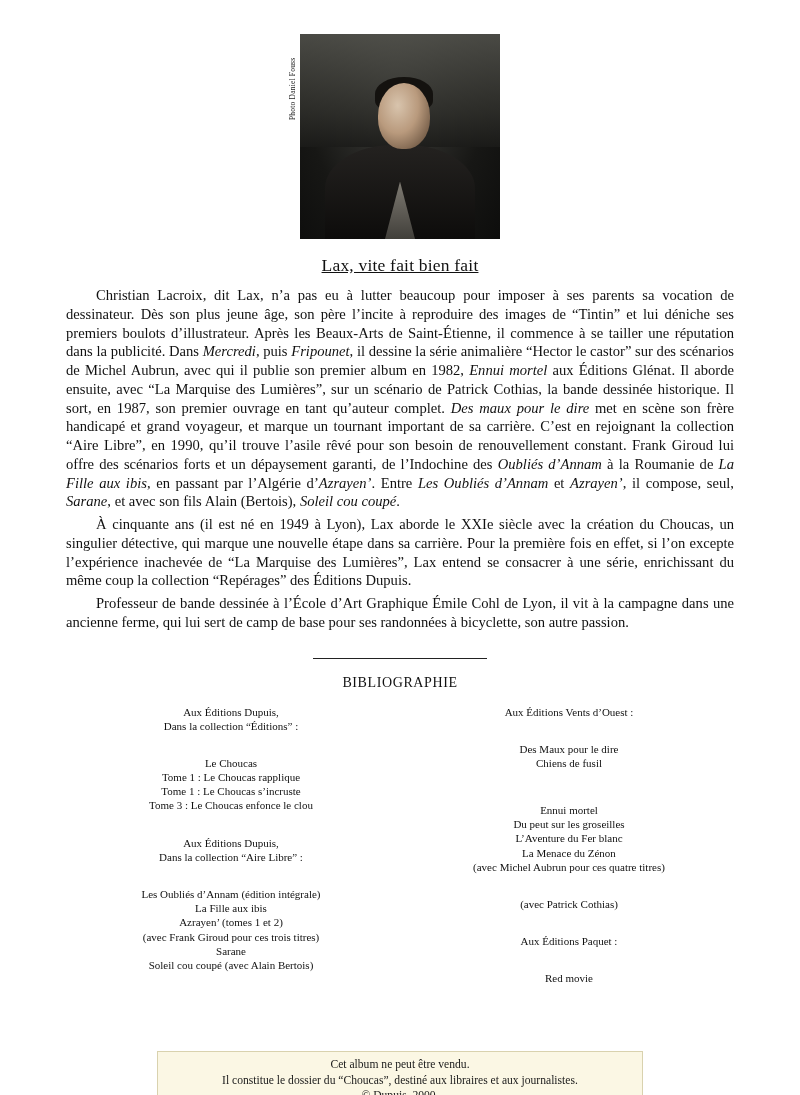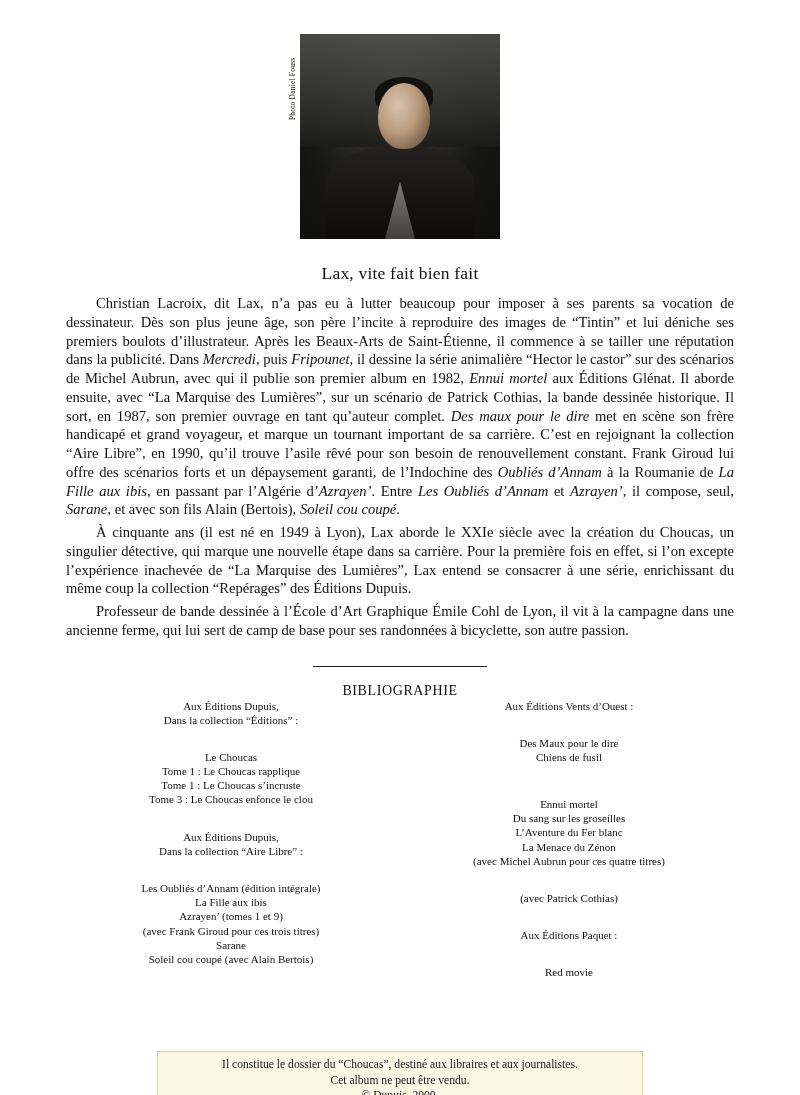--- a/index.html
+++ b/index.html
@@ -99,22 +99,23 @@
     letter-spacing: .2px;
     color: #1a1a1a;
     white-space: nowrap;
   }
 
   
   .article-title {
     text-align: center;
     font-size: 17.5px;
     font-weight: normal;
-    margin: 24px 0 10px 0;
+    margin: 16px 0 10px 0;
     letter-spacing: .2px;
+    text-decoration: underline;
   }
 
   
   .body-text {
     font-size: 14.6px;
     line-height: 1.285;
     text-align: justify;
     text-justify: inter-word;
     margin: 0;
     hyphens: none;
@@ -134,20 +135,21 @@
     height: 0;
     border-top: 1px solid #222;
     margin: 26px auto 16px auto;
   }
 
   
   .biblio-heading {
     text-align: center;
     font-size: 14px;
     letter-spacing: .6px;
+    margin-bottom: 14px;
   }
   .biblio-cols {
     display: flex;
     gap: 0;
     font-size: 11px;
     line-height: 1.29;
   }
   .biblio-col {
     width: 50%;
     text-align: center;
@@ -222,41 +224,41 @@
       </div>
       <div class="spacer-sm"></div>
       <div class="biblio-group">
         <div class="biblio-line">Aux Éditions Dupuis,</div>
         <div class="biblio-line">Dans la collection “Aire Libre” :</div>
       </div>
       <div class="spacer-sm"></div>
       <div class="biblio-group">
         <div class="biblio-line">Les Oubliés d’Annam (édition intégrale)</div>
         <div class="biblio-line">La Fille aux ibis</div>
-        <div class="biblio-line">Azrayen’ (tomes 1 et 9)</div>
+        <div class="biblio-line">Azrayen’ (tomes 1 et 2)</div>
         <div class="biblio-line">(avec Frank Giroud pour ces trois titres)</div>
         <div class="biblio-line">Sarane</div>
         <div class="biblio-line">Soleil cou coupé (avec Alain Bertois)</div>
       </div>
     </div>
 
     <div class="biblio-col">
       <div class="biblio-group">
         <div class="biblio-line">Aux Éditions Vents d’Ouest :</div>
       </div>
       <div class="spacer-sm"></div>
       <div class="biblio-group">
         <div class="biblio-line">Des Maux pour le dire</div>
         <div class="biblio-line">Chiens de fusil</div>
       </div>
       <div class="spacer-sm"></div>
       <div class="spacer-sm"></div>
       <div class="biblio-group">
         <div class="biblio-line">Ennui mortel</div>
-        <div class="biblio-line">Du sang sur les groseilles</div>
+        <div class="biblio-line">Du peut sur les groseilles</div>
         <div class="biblio-line">L’Aventure du Fer blanc</div>
         <div class="biblio-line">La Menace du Zénon</div>
         <div class="biblio-line">(avec Michel Aubrun pour ces quatre titres)</div>
       </div>
       <div class="spacer-sm"></div>
       <div class="biblio-group">
         <div class="biblio-line">(avec Patrick Cothias)</div>
       </div>
       <div class="spacer-sm"></div>
       <div class="biblio-group">
@@ -264,18 +266,18 @@
       </div>
       <div class="spacer-sm"></div>
       <div class="biblio-group">
         <div class="biblio-line">Red movie</div>
       </div>
     </div>
 
   </div>
 
   <div class="footer-note">
+    <div>Cet album ne peut être vendu.</div>
     <div>Il constitue le dossier du “Choucas”, destiné aux libraires et aux journalistes.</div>
-    <div>Cet album ne peut être vendu.</div>
     <div>© Dupuis, 2000.</div>
   </div>
 
 </div>
 
 </body></html>

